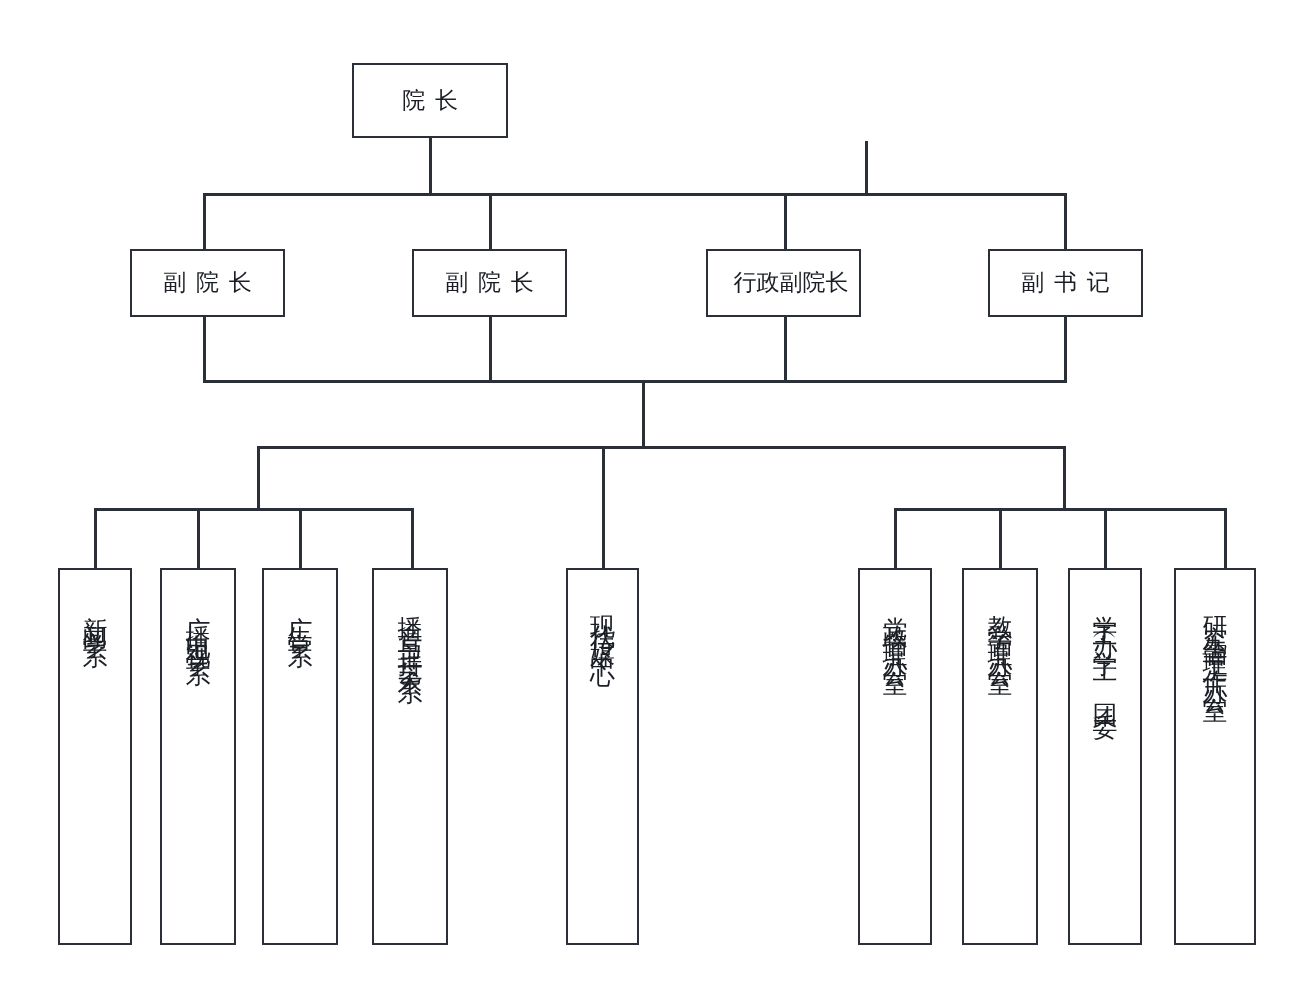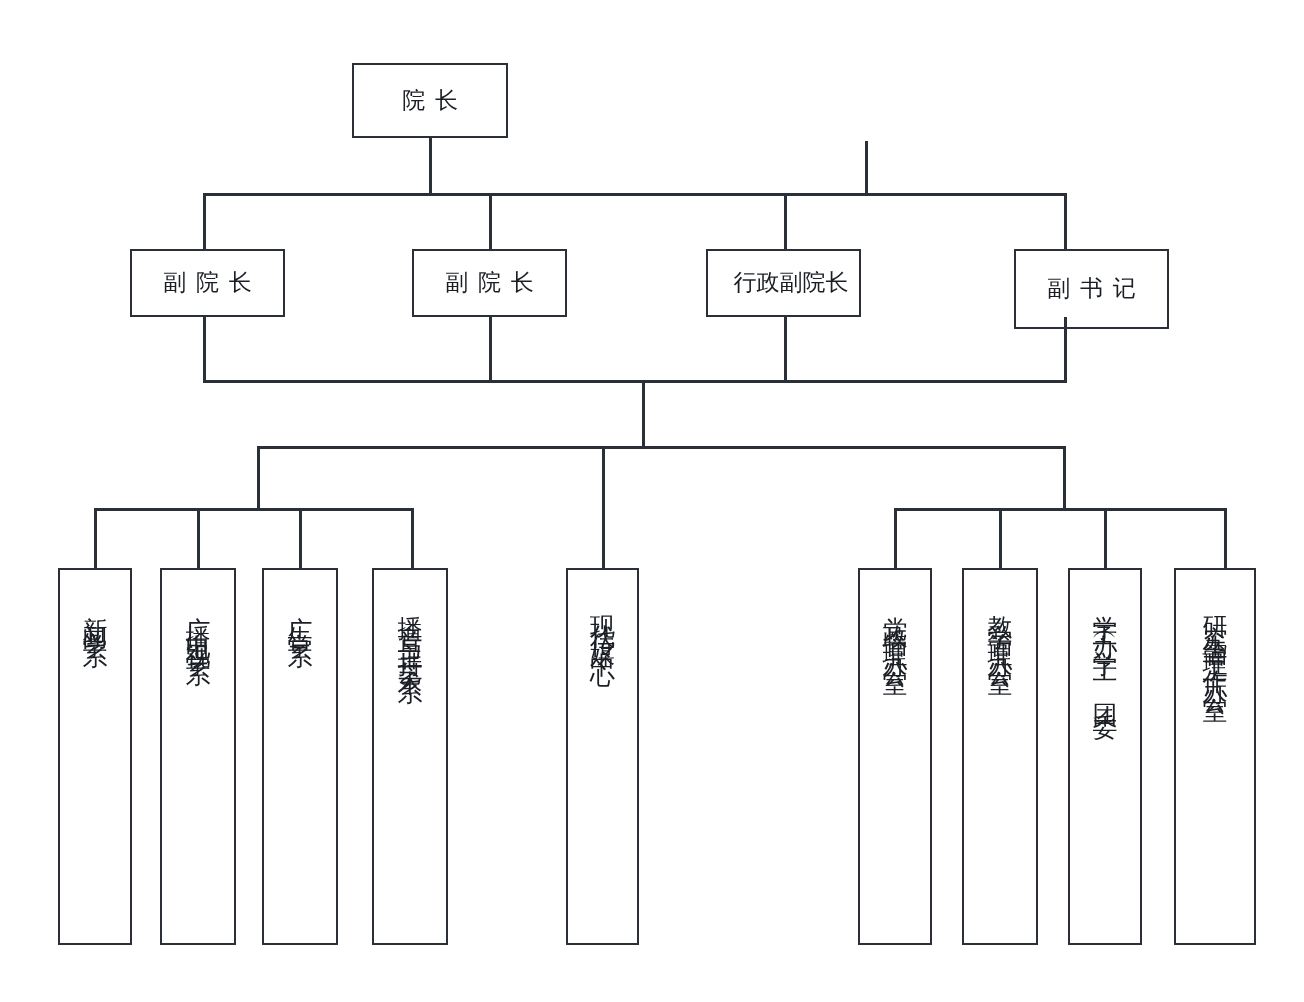--- a/index.html
+++ b/index.html
@@ -91,21 +91,21 @@
   </div>
 
   <div class="node horiz" style="left:412px; top:249px; width:155px; height:68px;">
     <span class="label">副 院 长</span>
   </div>
 
   <div class="node horiz tight" style="left:706px; top:249px; width:155px; height:68px;padding-left:15px;">
     <span class="label">行政副院长</span>
   </div>
 
-  <div class="node horiz" style="left:1014px; top:249px; width:155px; height:80px;justify-content:center;">
+  <div class="node horiz" style="left:988px; top:249px; width:155px; height:68px;justify-content:center;">
     <span class="label">副 书 记</span>
   </div>
 
   <div class="ln v" style="left:203px; top:317px; height:63px;"></div>
   <div class="ln v" style="left:489px; top:317px; height:63px;"></div>
   <div class="ln v" style="left:784px; top:317px; height:63px;"></div>
   <div class="ln v" style="left:1064px; top:317px; height:63px;"></div>
 
   <div class="ln h" style="left:203px; top:380px; width:864px;"></div>
 

